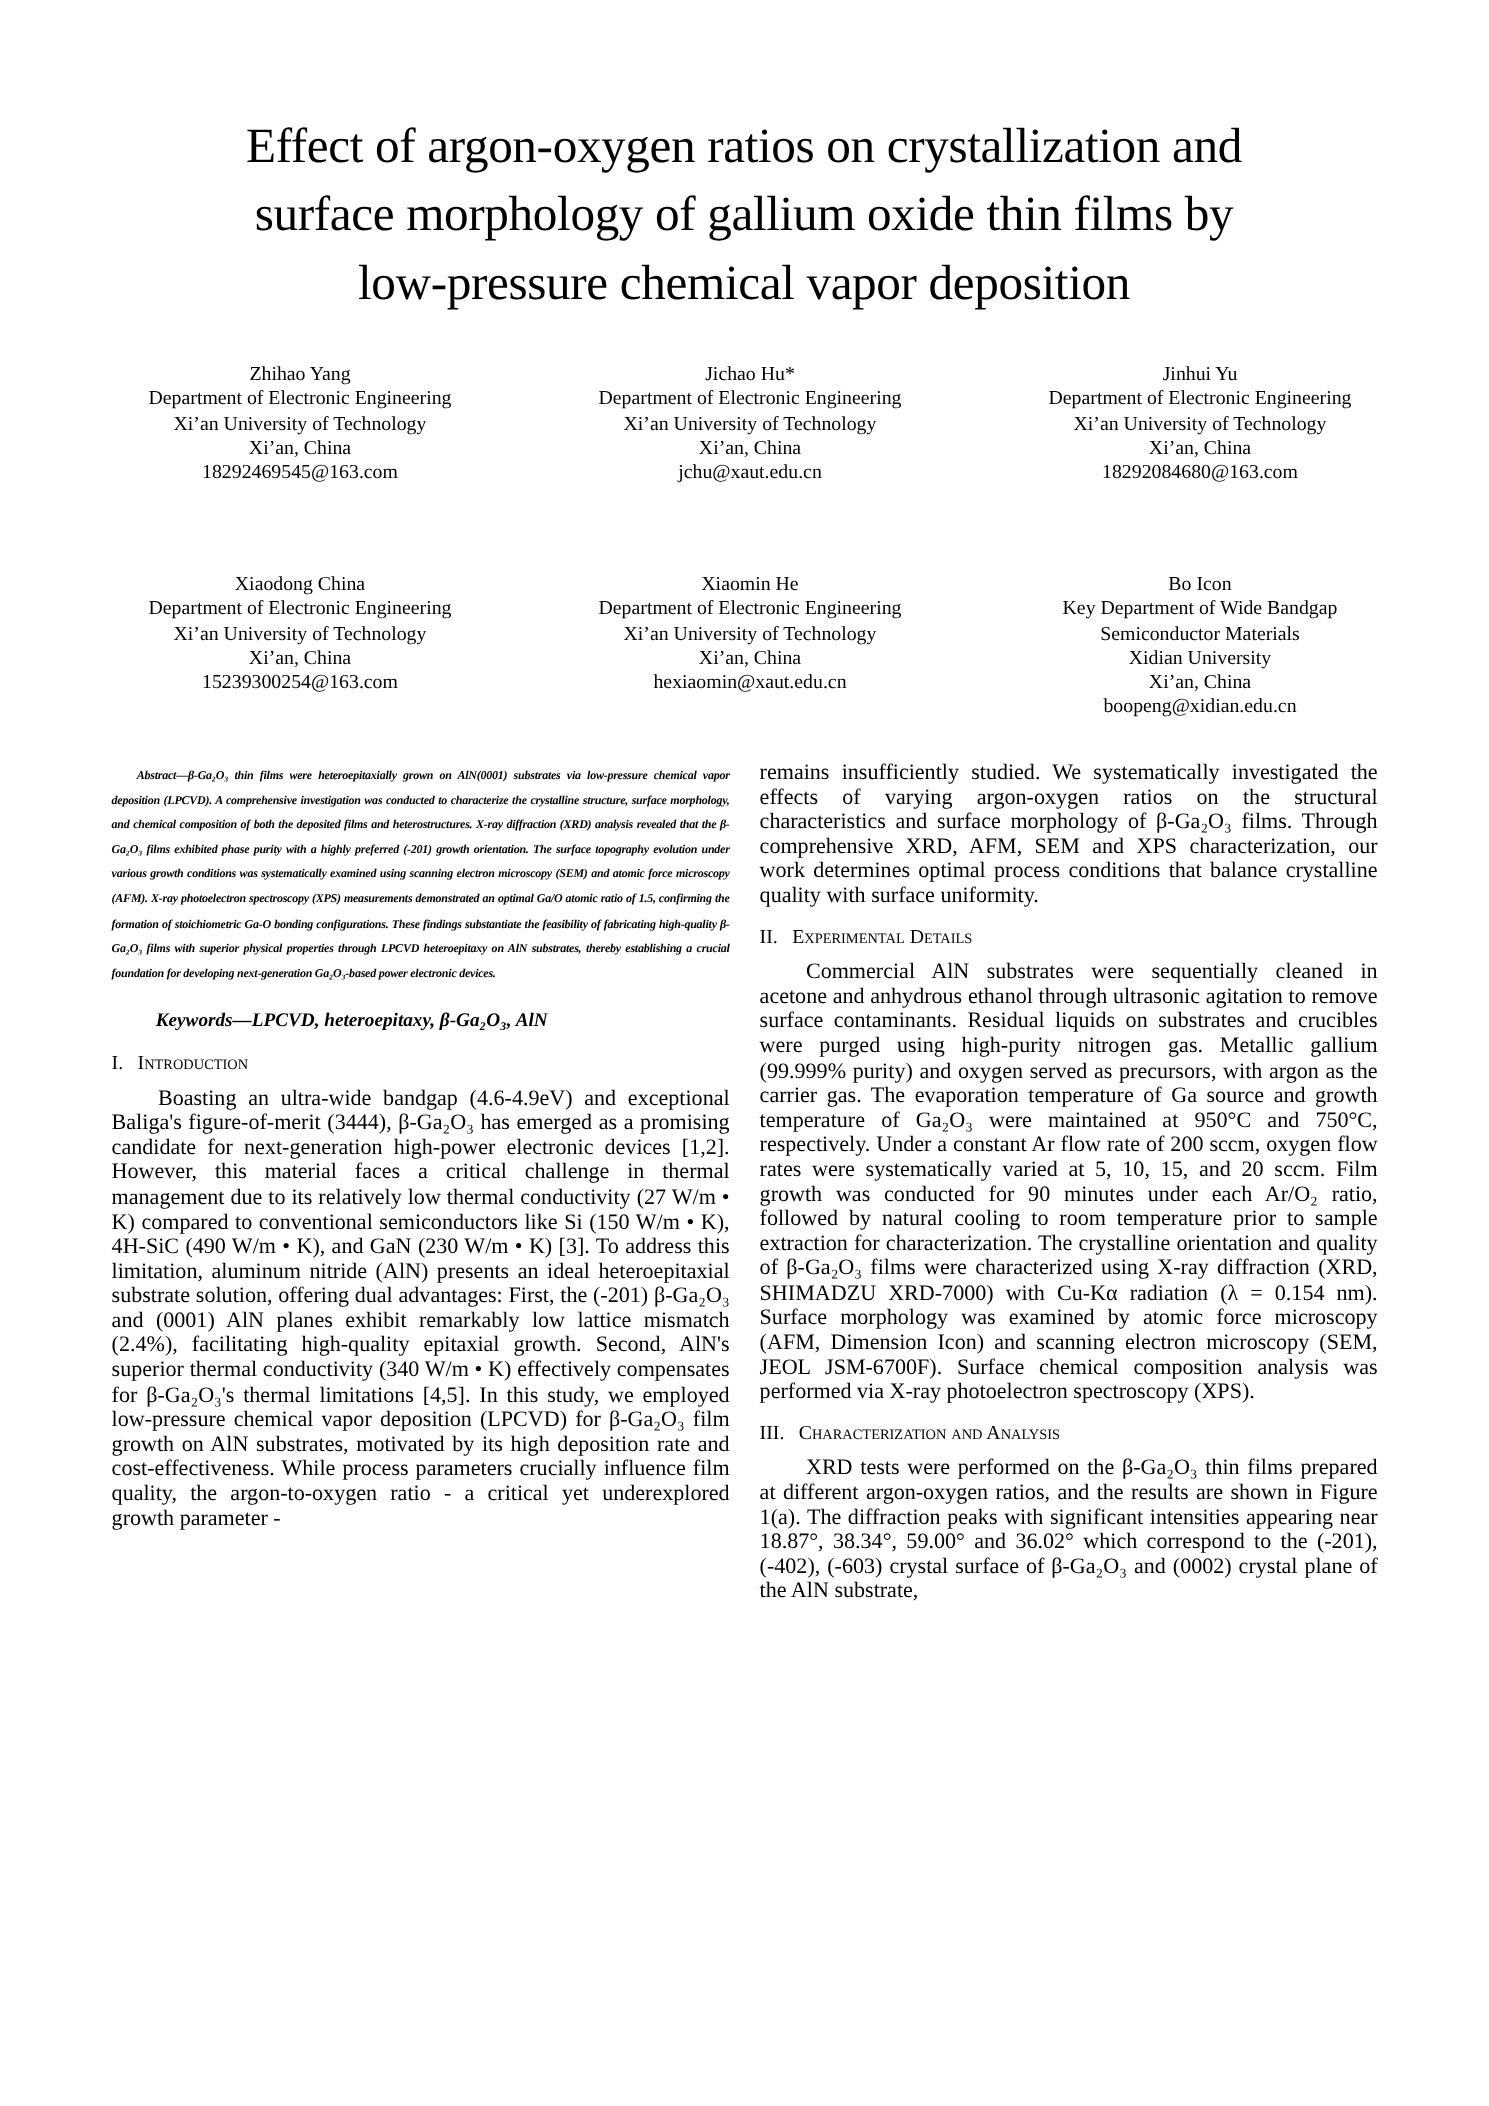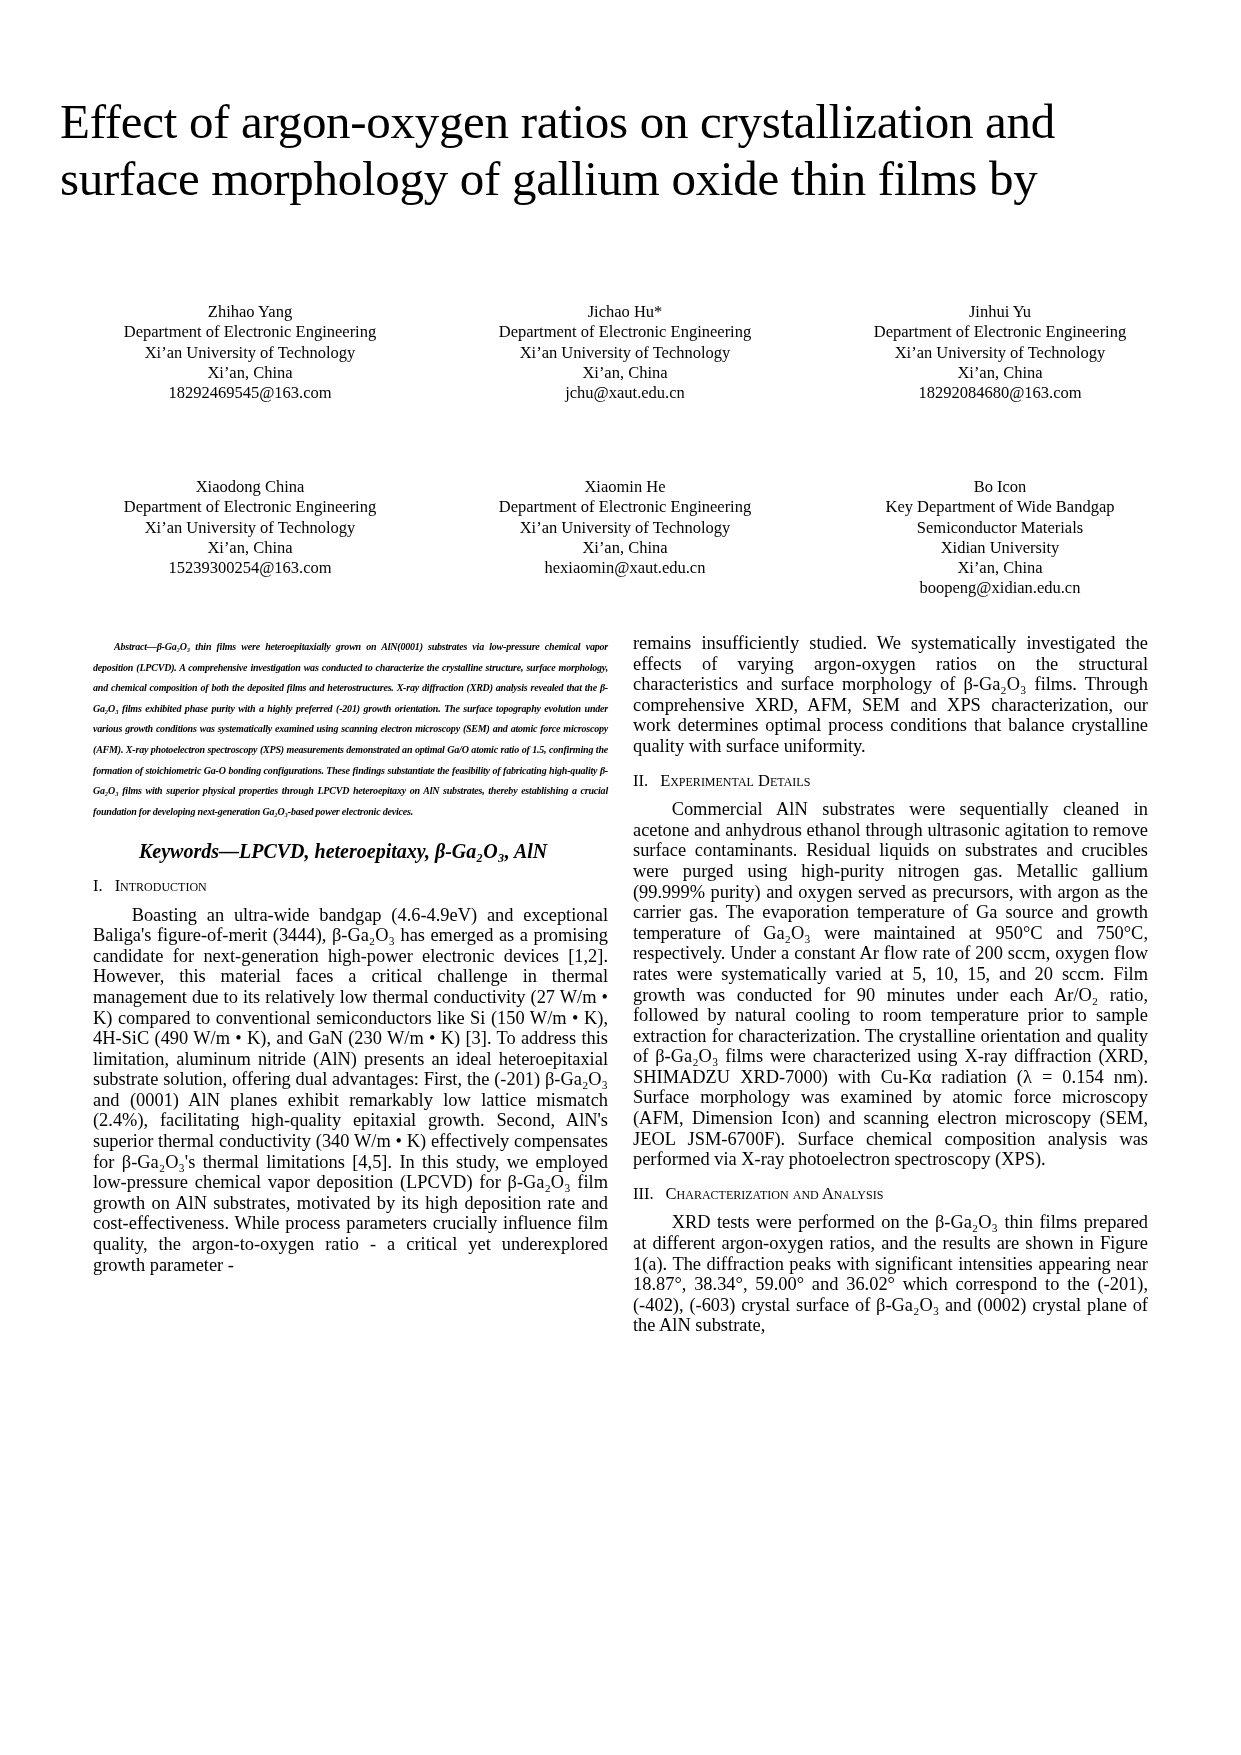--- a/index.html
+++ b/index.html
@@ -1,34 +1,35 @@
 <!DOCTYPE html>
 <html><head>
 <meta charset="utf-8">
 <style>
   html, body { margin: 0; padding: 0; background: #ffffff; }
   body { width: 1241px; height: 1755px; position: relative; overflow: hidden;
          font-family: "Liberation Serif", "DejaVu Serif", serif; color: #000; }
-  .title { position: absolute; left: 60px; top: 93px; width: 1120px; 
-           font-size: 49px; line-height: 57px; letter-spacing: -0.3px; }
+  .title { position: absolute; left: 60px; top: 93px; width: 1120px; text-align: center;
+           font-size: 41px; line-height: 57px; letter-spacing: -0.3px; }
   .author { position: absolute; width: 370px; text-align: center; font-size: 16.5px; line-height: 20.3px; }
   .col { position: absolute; width: 515px; font-size: 18.4px; line-height: 20.6px; }
   .col p { margin: 0; text-align: justify; }
   .indent { text-indent: 2.1em; }
   .abstract { font-weight: bold; font-style: italic; font-size: 10px; line-height: 20.6px; letter-spacing: -0.2px; }
-  .kw { font-weight: bold; font-style: italic; font-size: 20px; margin: 19px 0 14px 0 !important; padding-left: 2.3em; text-align: left !important; }
+  .kw { font-weight: bold; font-style: italic; font-size: 16px; margin: 19px 0 14px 0 !important; padding-left: 2.3em; text-align: left !important; }
   .heading { text-align: left; font-size: 16.5px; font-variant: small-caps; margin: 14px 0 8px 0 !important; }
   .heading .num { margin-right: 12px; }
 </style>
 </head>
 <body>
 
 <div class="title">
   <div>Effect of argon-oxygen ratios on crystallization and</div>
   <div>surface morphology of gallium oxide thin films by</div>
+  <div>low-pressure chemical vapor deposition</div>
 </div>
 
 <div class="author" style="left:65px; top:302px;">
   <div>Zhihao Yang</div>
   <div>Department of Electronic Engineering</div>
   <div>Xi’an University of Technology</div>
   <div>Xi’an, China</div>
   <div>18292469545@163.com</div>
 </div>
 <div class="author" style="left:440px; top:302px;">

